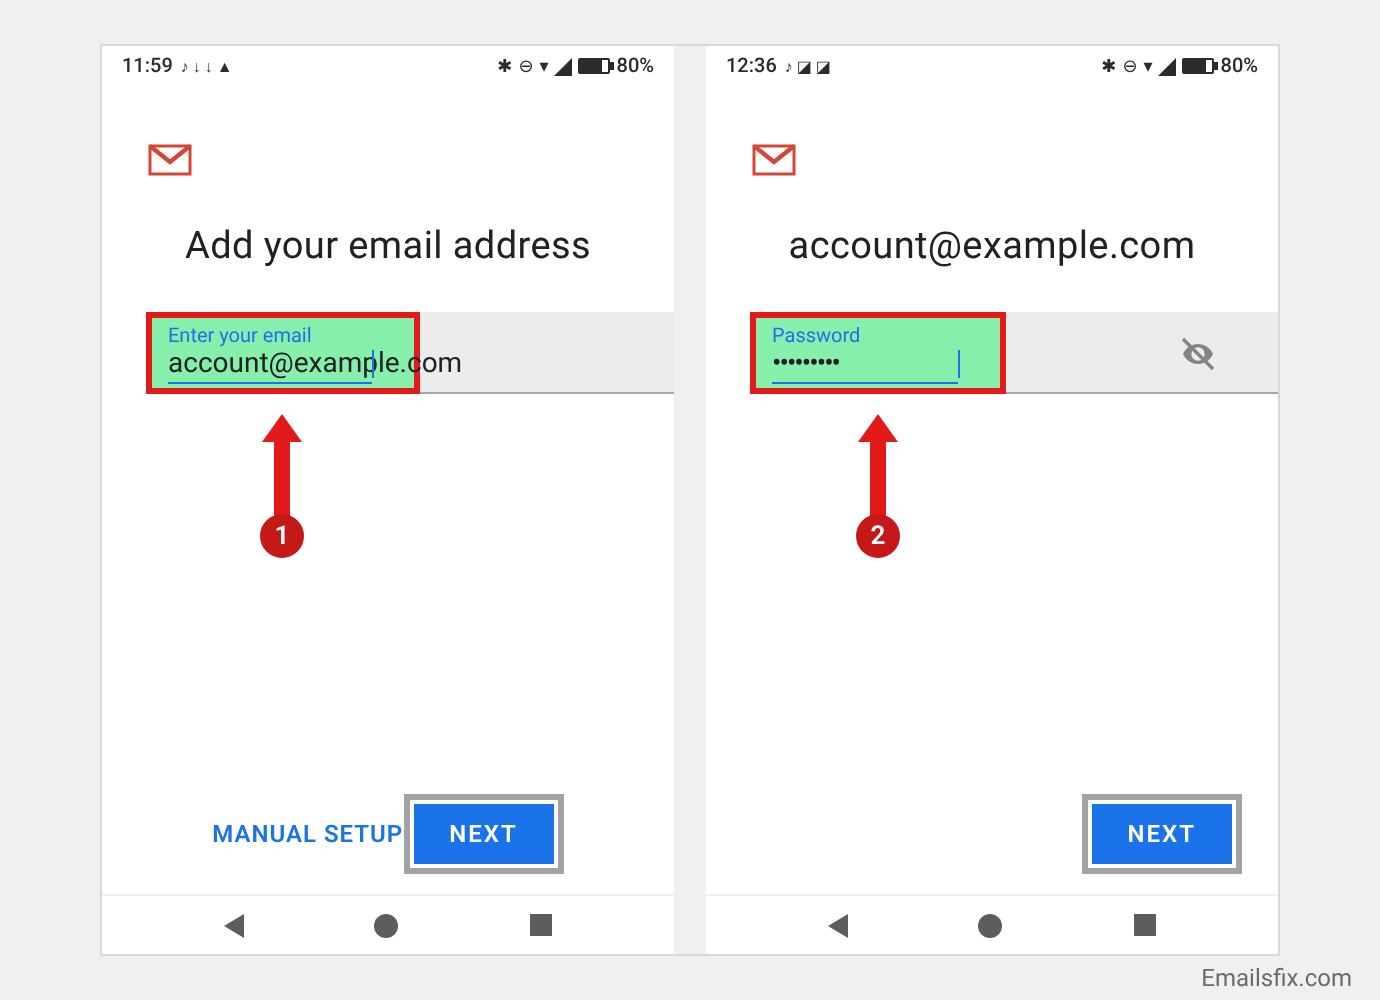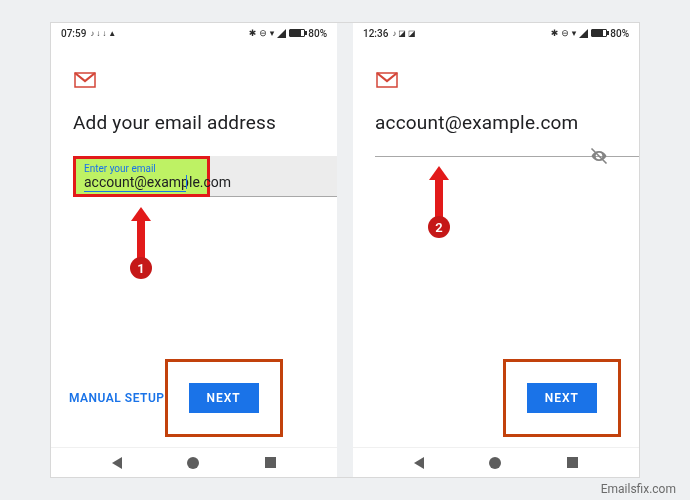--- a/index.html
+++ b/index.html
@@ -45,29 +45,30 @@
     padding: 28px 22px 0 22px;
     position: relative;
   }
   .gmail-logo { width: 24px; height: 18px; }
   .title {
     margin-top: 18px;
     font-size: 19px;
     color: #202124;
     font-weight: 400;
     letter-spacing: 0.2px;
+    text-align: center;
   }
   .field-wrap {
     margin-top: 22px;
     position: relative;
   }
   .field-box {
     border: 3px solid #e21a1a;
     padding: 4px 21px 2px 8px;
-    background: #bef264;
+    background: #86efac;
     position: relative;
     z-index: 2;
   }
   .field-label {
     font-size: 10px;
     color: #1a73e8;
   }
   .field-value {
     font-size: 14px;
     color: #202124;
@@ -128,31 +129,31 @@
     justify-content: center;
     margin-top: -2px;
   }
   .footer {
     position: absolute;
     left: 0; right: 0;
     bottom: 40px;
     padding: 0 18px;
     display: flex;
     align-items: center;
-    justify-content: flex-start;
+    justify-content: center;
   }
   .manual-setup {
     font-size: 12px;
     font-weight: 600;
     color: #1a73e8;
     letter-spacing: 0.5px;
   }
   .next-wrap {
-    border: 3px solid #c2410c;
-    padding: 21px;
+    border: 3px solid #a3a3a3;
+    padding: 2px;
   }
   .next-btn {
     background: #1a73e8;
     color: #fff;
     font-size: 12px;
     font-weight: 600;
     letter-spacing: 1px;
     padding: 8px 18px;
   }
   .navbar {
@@ -212,21 +213,21 @@
   }
 </style>
 </head>
 <body>
 
 <div class="stage">
 
   <div class="phone left">
     <div class="statusbar">
       <div class="sb-left">
-        <span>07:59</span>
+        <span>11:59</span>
         <span style="font-size:8px;">♪ ↓ ↓ ▲</span>
       </div>
       <div class="sb-right">
         <span style="font-size:9px;">✱</span>
         <span style="font-size:9px;">⊖</span>
         <span style="font-size:9px;">▾</span>
         <div class="signal"></div>
         <div class="battery">
             <div class="fill"></div>
           </div>
@@ -290,20 +291,24 @@
 
     <div class="content">
       <svg class="gmail-logo" viewBox="0 0 24 18">
         <path d="M2 2h20v14H2z" fill="#fff" stroke="#d44638" stroke-width="1.5"></path>
         <path d="M2 2l10 8L22 2" fill="none" stroke="#d44638" stroke-width="2.2"></path>
       </svg>
       <div class="title">account@example.com</div>
 
       <div class="field-wrap">
         <div class="field-grey" style="left:0; right:-22px;"></div>
+        <div class="field-box" style="width:128px;">
+          <div class="field-label">Password</div>
+          <div class="field-value" style="letter-spacing:-1px;">•••••••••</div>
+        </div>
         <svg class="eye" viewBox="0 0 24 24">
           <path fill="currentColor" d="M12 6c4 0 7.5 2.5 9 6-1.5 3.5-5 6-9 6s-7.5-2.5-9-6c1.5-3.5 5-6 9-6zm0 2a4 4 0 100 8 4 4 0 000-8z"></path>
           <line x1="3" y1="3" x2="21" y2="21" stroke="currentColor" stroke-width="2"></line>
         </svg>
         <div class="arrow" style="left:64px; margin-top:10px;">
           <div class="arrow-head"></div>
           <div class="arrow-stem"></div>
           <div class="badge">2</div>
         </div>
       </div>

